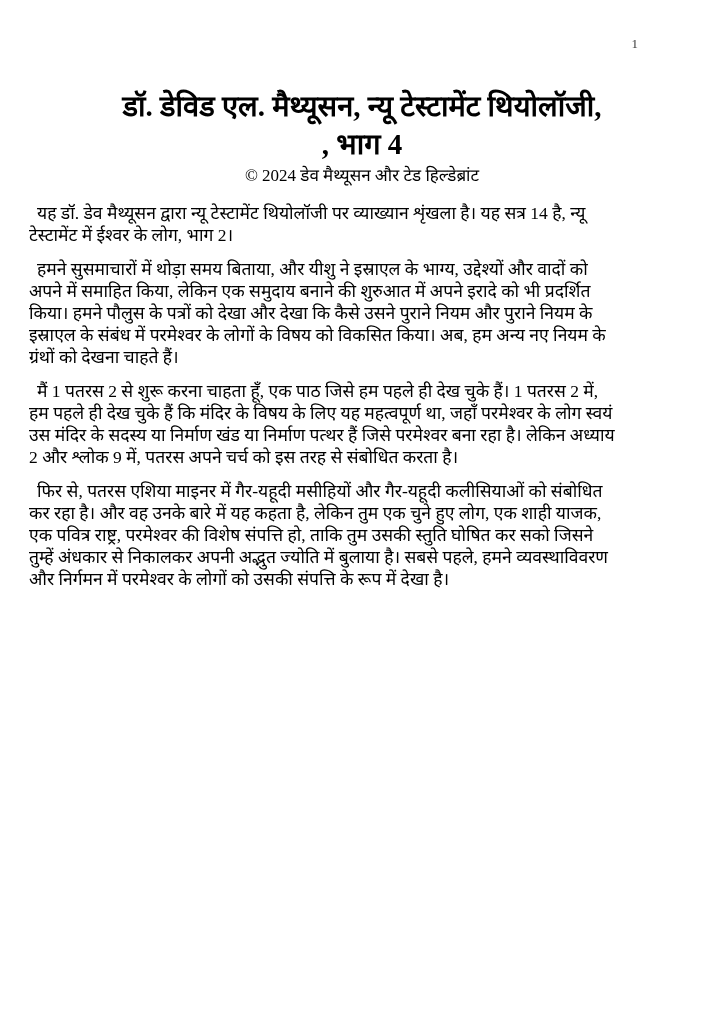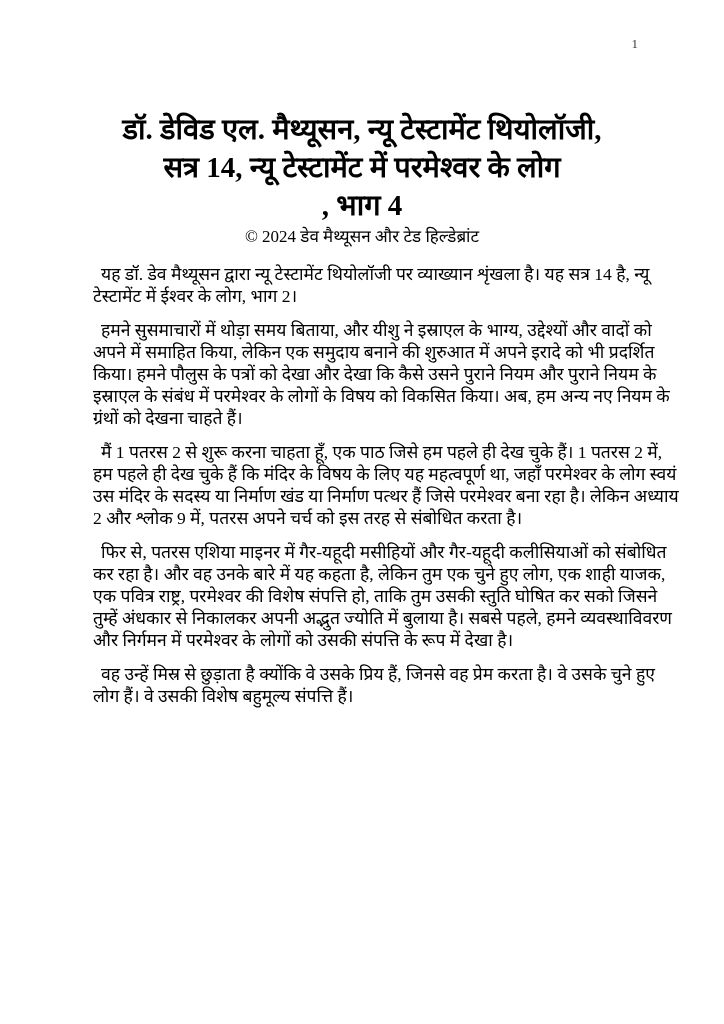--- a/index.html
+++ b/index.html
@@ -19,65 +19,63 @@
   }
   .page-number {
     position: absolute;
     top: 36px;
     right: 86px;
     font-size: 13px;
     line-height: 16px;
     color: #3a3a3a;
   }
   .title {
-    margin: 110px 34px 0 34px;
+    margin: 87px 34px 0 34px;
     text-align: center;
     font-weight: bold;
     font-size: 29px;
     line-height: 38px;
     letter-spacing: 0px;
   }
   .title-line {
     display: block;
   }
   .copyright {
     margin-top: 2px;
     text-align: center;
     font-size: 17px;
     line-height: 22px;
     font-weight: normal;
   }
   .content {
     width: 586px;
-    margin: 15px 67px 0 93px;
+    margin: 15px 67px 0 29px;
     font-size: 17.5px;
     line-height: 22px;
     text-align: left;
   }
   .content p {
     margin: 0 0 12px 0;
     text-indent: 8px;
   }
 </style>
 </head>
 <body>
 
 <div class="page">
 
   <div class="page-number">1</div>
 
   <h1 class="title">
     <span class="title-line">डॉ. डेविड एल. मैथ्यूसन, न्यू टेस्टामेंट थियोलॉजी,</span>
-    <span class="title-line">सत्र 14, न्यू टेस्टामेंट में परमेश्वर के लोग</span>
     <span class="title-line">, भाग 4</span>
   </h1>
 
   <div class="copyright">© 2024 डेव मैथ्यूसन और टेड हिल्डेब्रांट</div>
 
   <div class="content">
     <p>यह डॉ. डेव मैथ्यूसन द्वारा न्यू टेस्टामेंट थियोलॉजी पर व्याख्यान शृंखला है। यह सत्र 14 है, न्यू टेस्टामेंट में ईश्वर के लोग, भाग 2।</p>
     <p>हमने सुसमाचारों में थोड़ा समय बिताया, और यीशु ने इस्राएल के भाग्य, उद्देश्यों और वादों को अपने में समाहित किया, लेकिन एक समुदाय बनाने की शुरुआत में अपने इरादे को भी प्रदर्शित किया। हमने पौलुस के पत्रों को देखा और देखा कि कैसे उसने पुराने नियम और पुराने नियम के इस्राएल के संबंध में परमेश्वर के लोगों के विषय को विकसित किया। अब, हम अन्य नए नियम के ग्रंथों को देखना चाहते हैं।</p>
     <p>मैं 1 पतरस 2 से शुरू करना चाहता हूँ, एक पाठ जिसे हम पहले ही देख चुके हैं। 1 पतरस 2 में, हम पहले ही देख चुके हैं कि मंदिर के विषय के लिए यह महत्वपूर्ण था, जहाँ परमेश्वर के लोग स्वयं उस मंदिर के सदस्य या निर्माण खंड या निर्माण पत्थर हैं जिसे परमेश्वर बना रहा है। लेकिन अध्याय 2 और श्लोक 9 में, पतरस अपने चर्च को इस तरह से संबोधित करता है।</p>
     <p>फिर से, पतरस एशिया माइनर में गैर-यहूदी मसीहियों और गैर-यहूदी कलीसियाओं को संबोधित कर रहा है। और वह उनके बारे में यह कहता है, लेकिन तुम एक चुने हुए लोग, एक शाही याजक, एक पवित्र राष्ट्र, परमेश्वर की विशेष संपत्ति हो, ताकि तुम उसकी स्तुति घोषित कर सको जिसने तुम्हें अंधकार से निकालकर अपनी अद्भुत ज्योति में बुलाया है। सबसे पहले, हमने व्यवस्थाविवरण और निर्गमन में परमेश्वर के लोगों को उसकी संपत्ति के रूप में देखा है।</p>
-    <p>वह उन्हें मिस्र से छुड़ाता है क्योंकि वे उसके प्रिय हैं, जिनसे वह प्रेम करता है। वे उसके चुने हुए लोग हैं। वे उसकी विशेष बहुमूल्य संपत्ति हैं।</p>
   </div>
 
 </div>
 
 </body></html>

